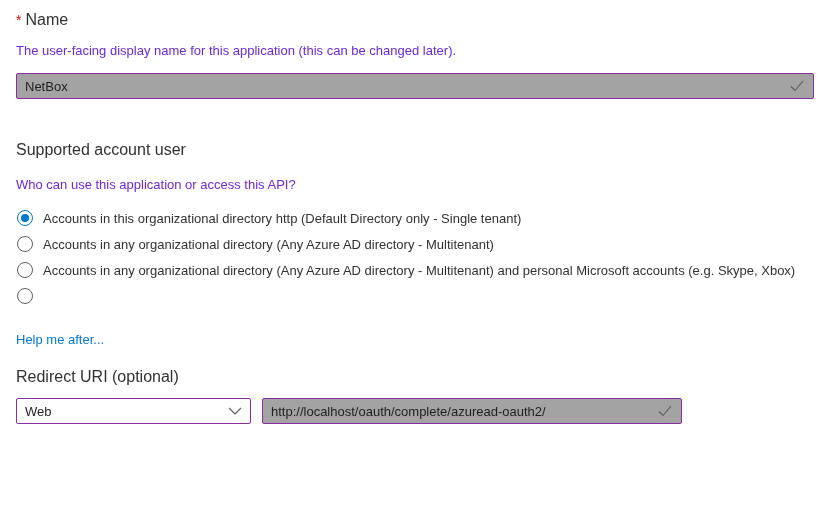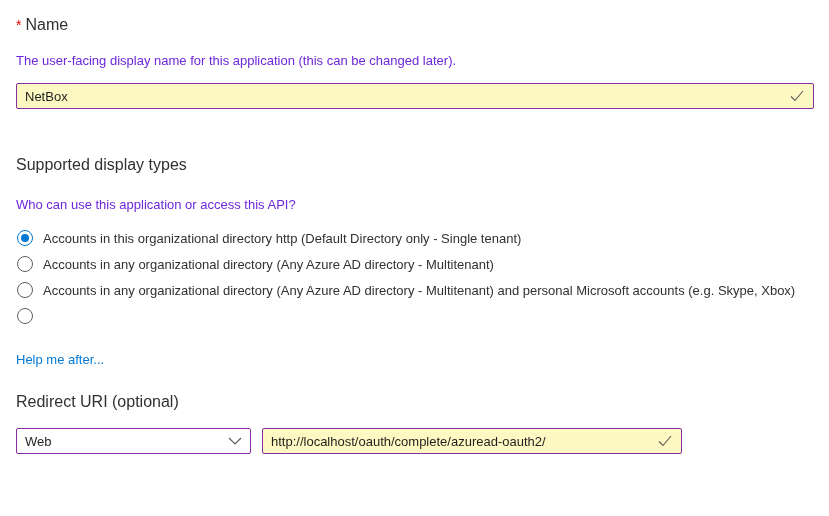--- a/index.html
+++ b/index.html
@@ -9,41 +9,41 @@
     font-family: "Liberation Sans", "DejaVu Sans", sans-serif;
     color: #323130;
     overflow: hidden;
   }
   .page { padding: 11px 15px 0 16px; }
 
   .section-header {
     font-size: 16px;
     font-weight: 400;
     color: #323130;
-    line-height: 27px;
+    line-height: 17px;
     margin: 0;
   }
   .required-marker { color: #e50000; margin-right: 4px; font-size: 14px; }
 
   .desc {
     font-size: 13px;
     line-height: 19px;
     color: #6d28d9;
     margin: 0;
   }
 
   
   .name-desc { margin-top: 12px; }
   .textfield {
     position: relative;
     margin-top: 13px;
     height: 26px;
     border: 1px solid #8a2da5;
     border-radius: 2px;
-    background: #fef9c3;
+    background: #a3a3a3;
     display: flex;
     align-items: center;
   }
   .textfield input {
     border: none; outline: none; background: transparent;
     font-family: "Liberation Sans", "DejaVu Sans", sans-serif;
     font-size: 13px; color: #201f1e;
     padding: 0 26px 0 8px;
     width: 100%; height: 100%;
   }
@@ -136,21 +136,21 @@
       <input type="text" value="NetBox" style="">
       <span class="valid-check">
         <svg width="14" height="12" viewBox="0 0 14 12" fill="none">
           <path d="M1 6.5 L5 10.5 L13 1" stroke="#5a5a5a" stroke-width="1.1" fill="none"></path>
         </svg>
       </span>
     </div>
   </div>
 
   <div class="account-section">
-    <h2 class="section-header">Supported display types</h2>
+    <h2 class="section-header">Supported account user</h2>
     <p class="desc question">Who can use this application or access this API?</p>
     <div class="radio-group">
       <div class="radio-row selected">
         <span class="radio-outer">
             <span class="radio-dot"></span>
           </span>
         <span class="radio-label">Accounts in this organizational directory http (Default Directory only - Single tenant)</span>
       </div>
       <div class="radio-row">
         <span class="radio-outer"></span>

